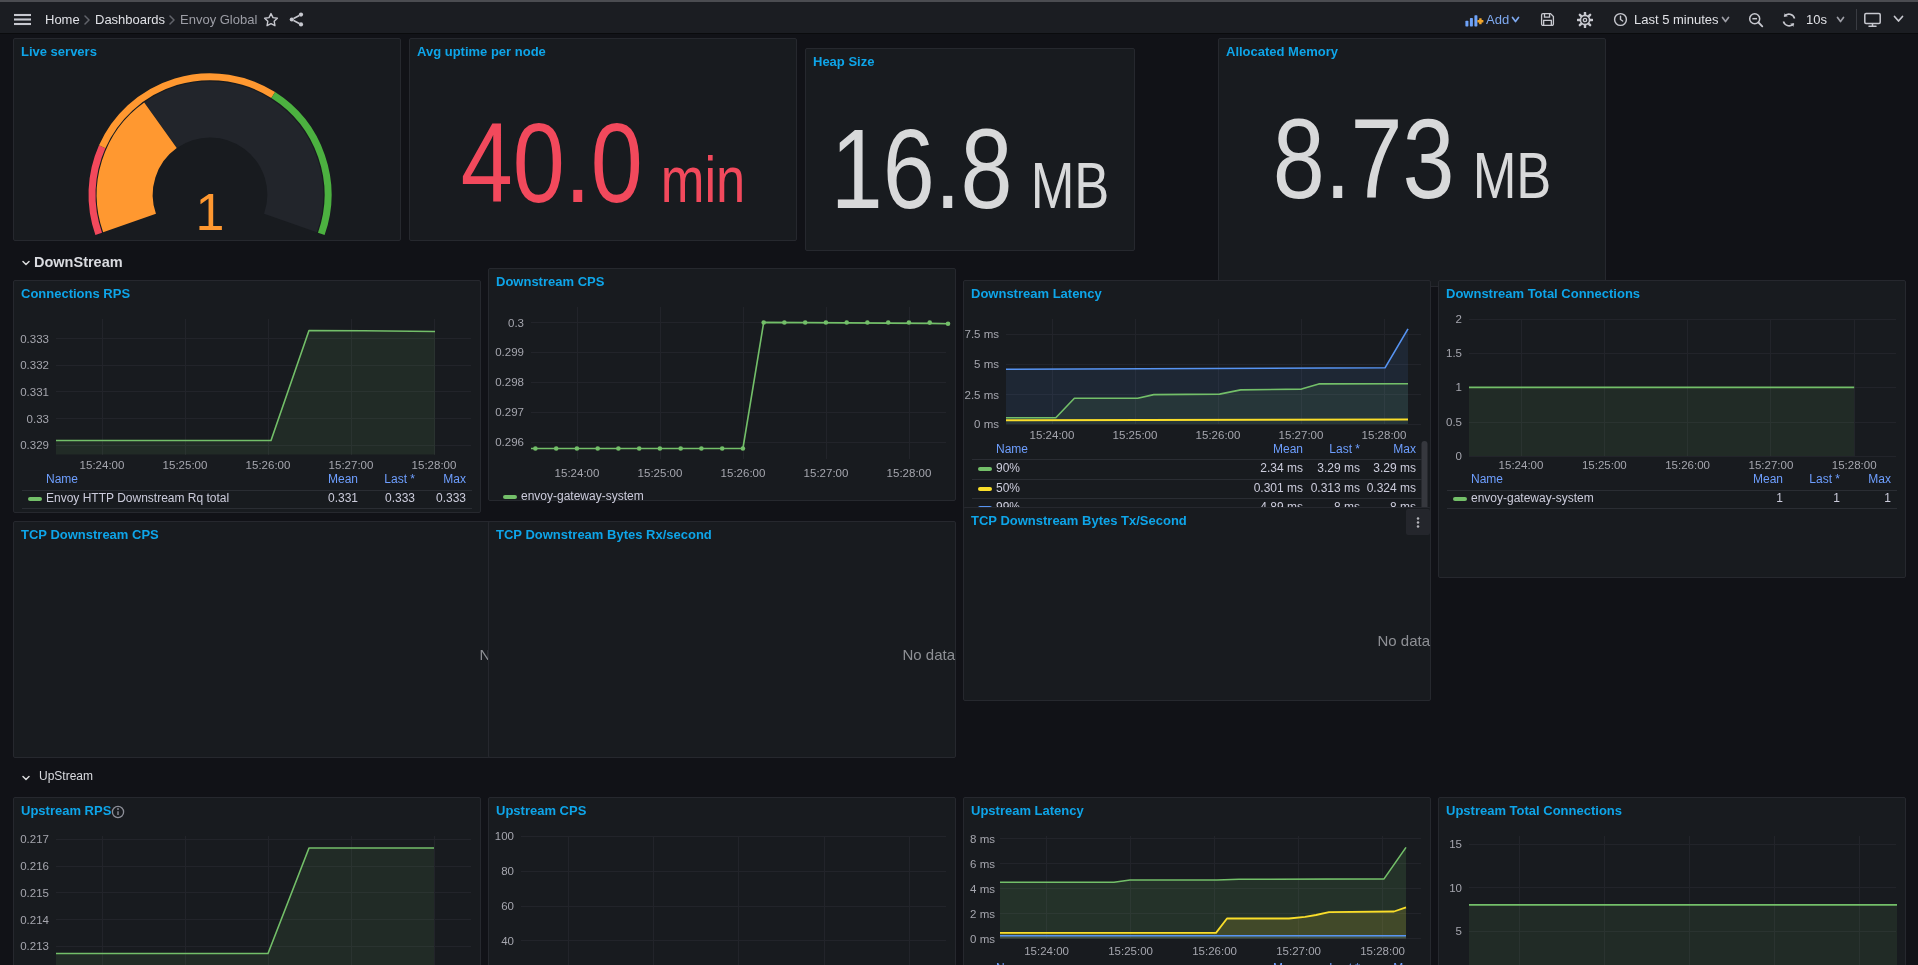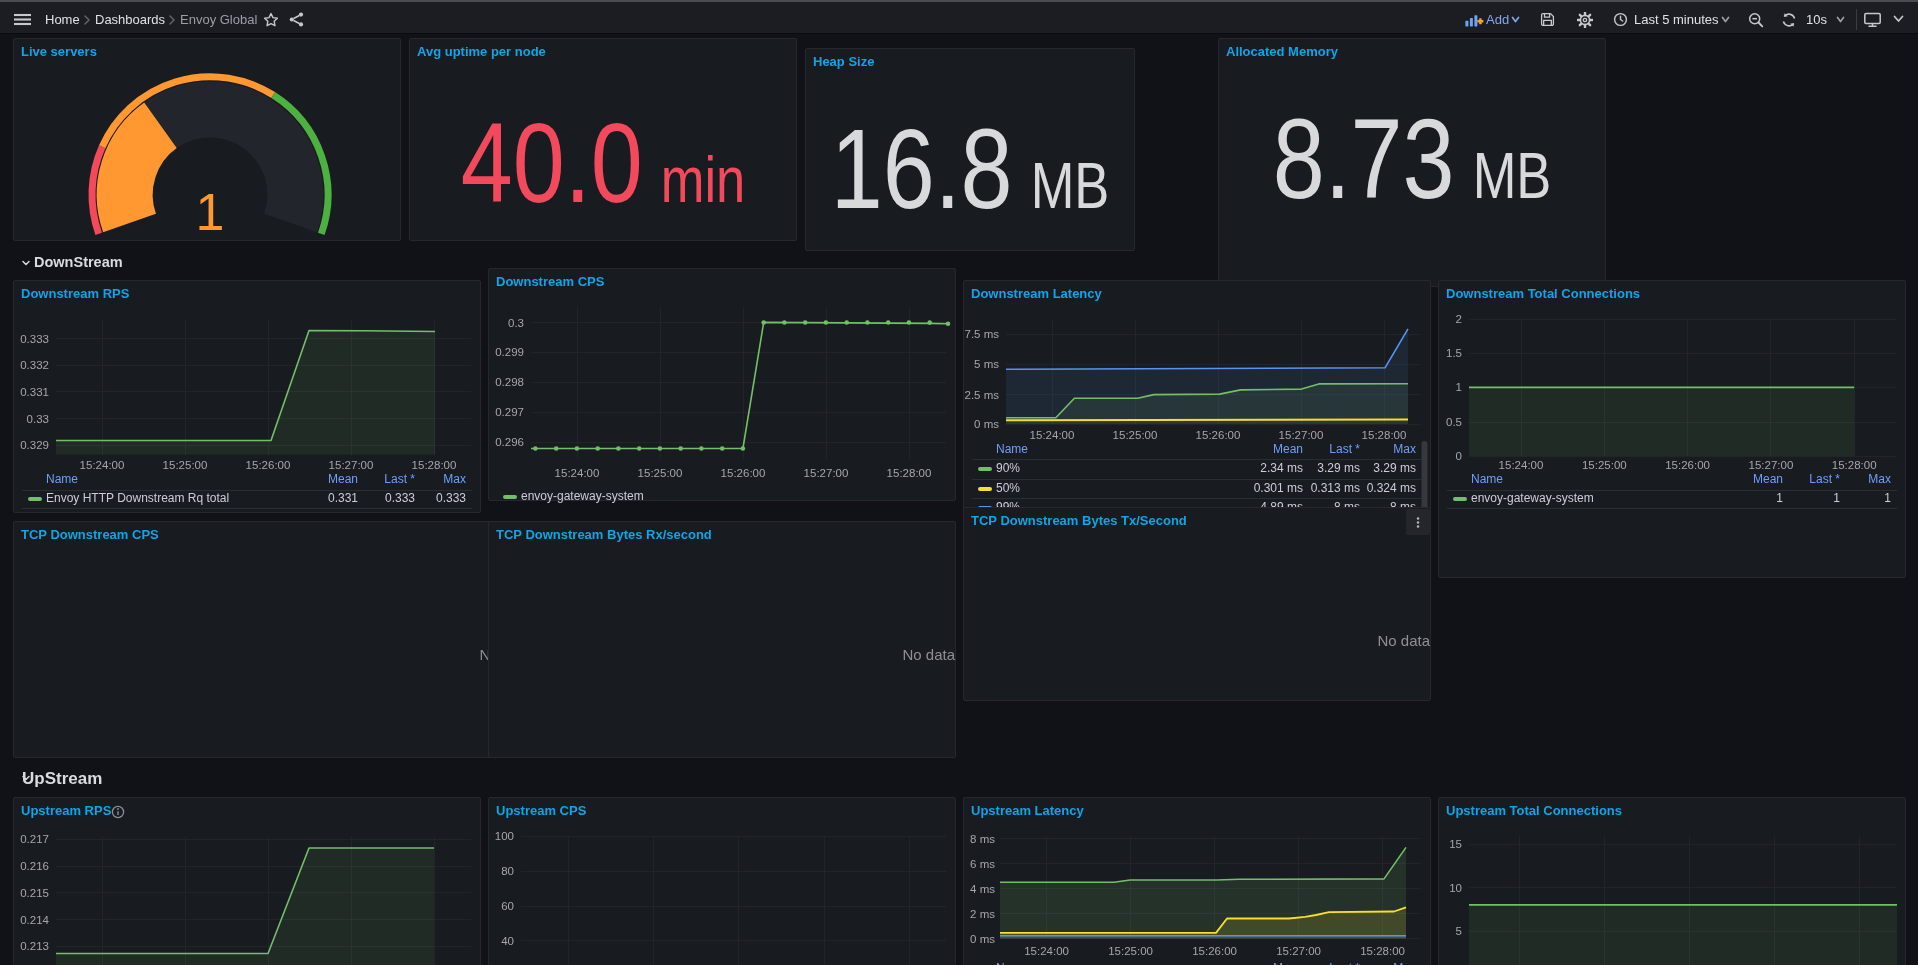--- a/index.html
+++ b/index.html
@@ -128,21 +128,21 @@
 <div style="position:absolute;left:22px;top:254px">
     <svg style="position:absolute;left:0;top:6px" width="8" height="7" viewBox="0 0 8 7">
       <polyline points="1,1.5 4,4.5 7,1.5" fill="none" stroke="#d8d9da" stroke-width="1.5" stroke-linecap="round" stroke-linejoin="round"></polyline>
     </svg>
     <div style="margin-left:12px;font-size:14.5px;font-weight:700;color:#dadbe0;white-space:nowrap">DownStream</div>
   </div>
 <div style="position:absolute;left:22px;top:769px">
     <svg style="position:absolute;left:0;top:6px" width="8" height="7" viewBox="0 0 8 7">
       <polyline points="1,1.5 4,4.5 7,1.5" fill="none" stroke="#d8d9da" stroke-width="1.5" stroke-linecap="round" stroke-linejoin="round"></polyline>
     </svg>
-    <div style="margin-left:0;font-size:17px;font-weight:700;color:#dadbe0;white-space:nowrap">UpStream</div>
+    <div style="margin-left:17px;font-size:12px;font-weight:400;color:#dadbe0;white-space:nowrap">UpStream</div>
   </div>
 <div class="panel" style="left:13px;top:38px;width:388px;height:203px">
     <div class="ptitle">Live servers</div>
     <svg class="chart" width="388" height="203" viewBox="0 0 388 203">
       <path d="M 146.47 86.26 A 85.3 85.3 0 0 1 276.46 184.03" stroke="#22252b" stroke-width="56" fill="none"></path>
       <path d="M 115.54 184.03 A 85.3 85.3 0 0 1 146.47 86.26" stroke="#ff9830" stroke-width="56" fill="none"></path>
       <path d="M 84.70 194.90 A 118 118 0 0 1 88.20 107.71" stroke="#f2495c" stroke-width="7" fill="none"></path>
       <path d="M 88.20 107.71 A 118 118 0 0 1 259.23 56.07" stroke="#ff9830" stroke-width="7" fill="none"></path>
       <path d="M 259.23 56.07 A 118 118 0 0 1 307.30 194.90" stroke="#4cb140" stroke-width="7" fill="none"></path>
       <text x="196" y="191" text-anchor="middle" fill="#ff9830" font-size="52" font-weight="500" font-family="Liberation Sans, sans-serif">1</text>
@@ -163,21 +163,21 @@
     </div>
   </div>
 <div class="panel" style="left:1218px;top:38px;width:388px;height:249px">
     <div class="ptitle">Allocated Memory</div>
     <div class="statwrap" style="top:62.5px">
       <span class="statbig" style="color:#d8d9da">8.73</span>
       <span class="statunit" style="color:#d8d9da">MB</span>
     </div>
   </div>
 <div class="panel" style="left:13px;top:280px;width:468px;height:233px">
-    <div class="ptitle">Downstream RPS</div>
+    <div class="ptitle">Connections RPS</div>
     <svg class="chart" width="468" height="233" viewBox="0 0 468 233">
       <g stroke="#22242a" stroke-width="1" shape-rendering="crispEdges">
         <line x1="42" y1="57.7" x2="457" y2="57.7"></line>
         <line x1="42" y1="84.0" x2="457" y2="84.0"></line>
         <line x1="42" y1="110.9" x2="457" y2="110.9"></line>
         <line x1="42" y1="137.7" x2="457" y2="137.7"></line>
         <line x1="42" y1="164.0" x2="457" y2="164.0"></line>
         <line x1="88.0" y1="38" x2="88.0" y2="173.5"></line>
         <line x1="171.0" y1="38" x2="171.0" y2="173.5"></line>
         <line x1="254.0" y1="38" x2="254.0" y2="173.5"></line>

